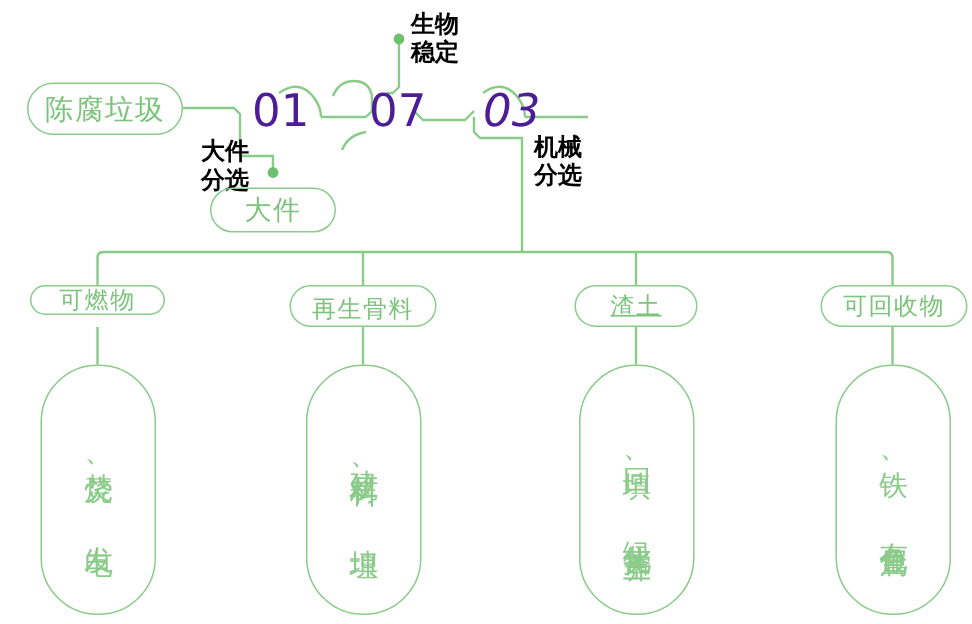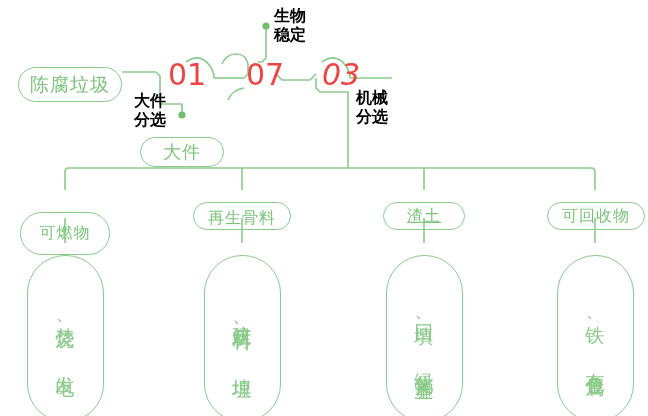--- a/index.html
+++ b/index.html
@@ -1,21 +1,21 @@
 <!DOCTYPE html>
 <html><head>
 <meta charset="utf-8">
 <style>
   html,body{margin:0;padding:0;background:#ffffff;}
   body{width:648px;height:416px;overflow:hidden;
        font-family:"DejaVu Sans","Liberation Sans",sans-serif;}
   #stage{position:relative;width:648px;height:416px;background:#fff;}
   svg.lines{position:absolute;left:0;top:0;width:648px;height:416px;}
 
-  .node{position:absolute;box-sizing:border-box;margin-top:12px;}
+  .node{position:absolute;box-sizing:border-box;}
 
   
   .pill{
     border:1.6px solid #8ACB8A;
     border-radius:999px;
     color:#7CC47C;
     display:flex;align-items:center;justify-content:center;
     letter-spacing:1px;
     background:transparent;
     white-space:nowrap;
@@ -32,21 +32,21 @@
     writing-mode:vertical-rl;
     text-orientation:upright;
     font-size:19px;
     line-height:1.18;
     letter-spacing:2px;
     color:#8ACB8A;
     white-space:nowrap;
   }
   .stepnum{
     position:absolute;
-    color:#ef4444;
+    color:#4c1d95;
     font-size:30px;
     font-weight:400;
     letter-spacing:0px;
     line-height:1;
   }
   .blklabel{
     position:absolute;
     color:#000000;
     font-size:16px;
     line-height:1.2;
@@ -123,21 +123,21 @@
 
   <div class="blklabel" style="left:356px;top:88px;">
     <span>机械</span>
     <span>分选</span>
   </div>
 
   <div class="node pill" style="left:140px;top:125px;width:84px;height:30px;font-size:18px;">
     <span>大件</span>
   </div>
 
-  <div class="node pill" style="left:20px;top:200px;width:90px;height:43px;font-size:16px;align-items:center;">
+  <div class="node pill" style="left:20px;top:190px;width:90px;height:20px;font-size:16px;align-items:center;">
     <span>可燃物</span>
   </div>
   <div class="node pill" style="left:193px;top:190px;width:98px;height:28px;font-size:16px;align-items:flex-end;">
     <span>再生骨料</span>
   </div>
   <div class="node pill" style="left:383px;top:190px;width:82px;height:28px;font-size:16px;text-decoration:underline;">
     <span>渣土</span>
   </div>
   <div class="node pill" style="left:547px;top:190px;width:98px;height:28px;font-size:16px;">
     <span>可回收物</span>

